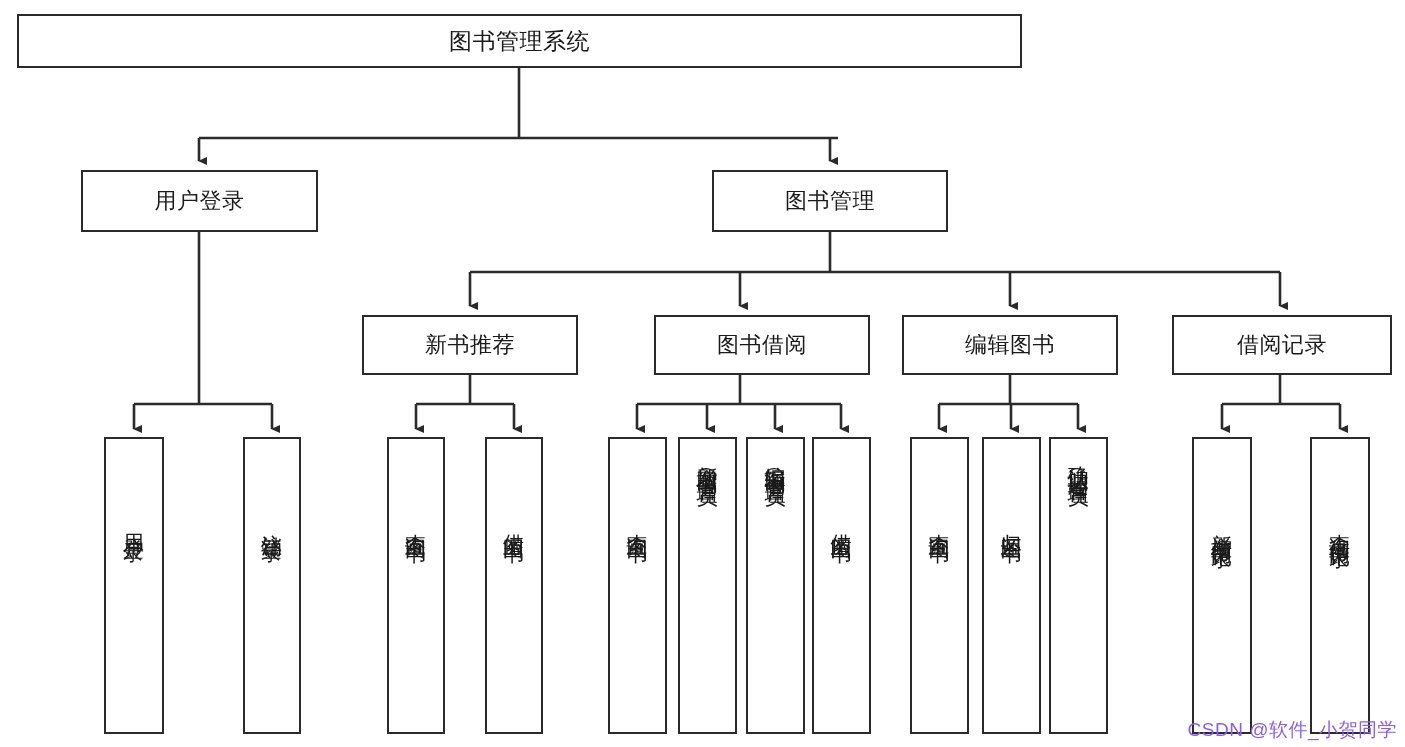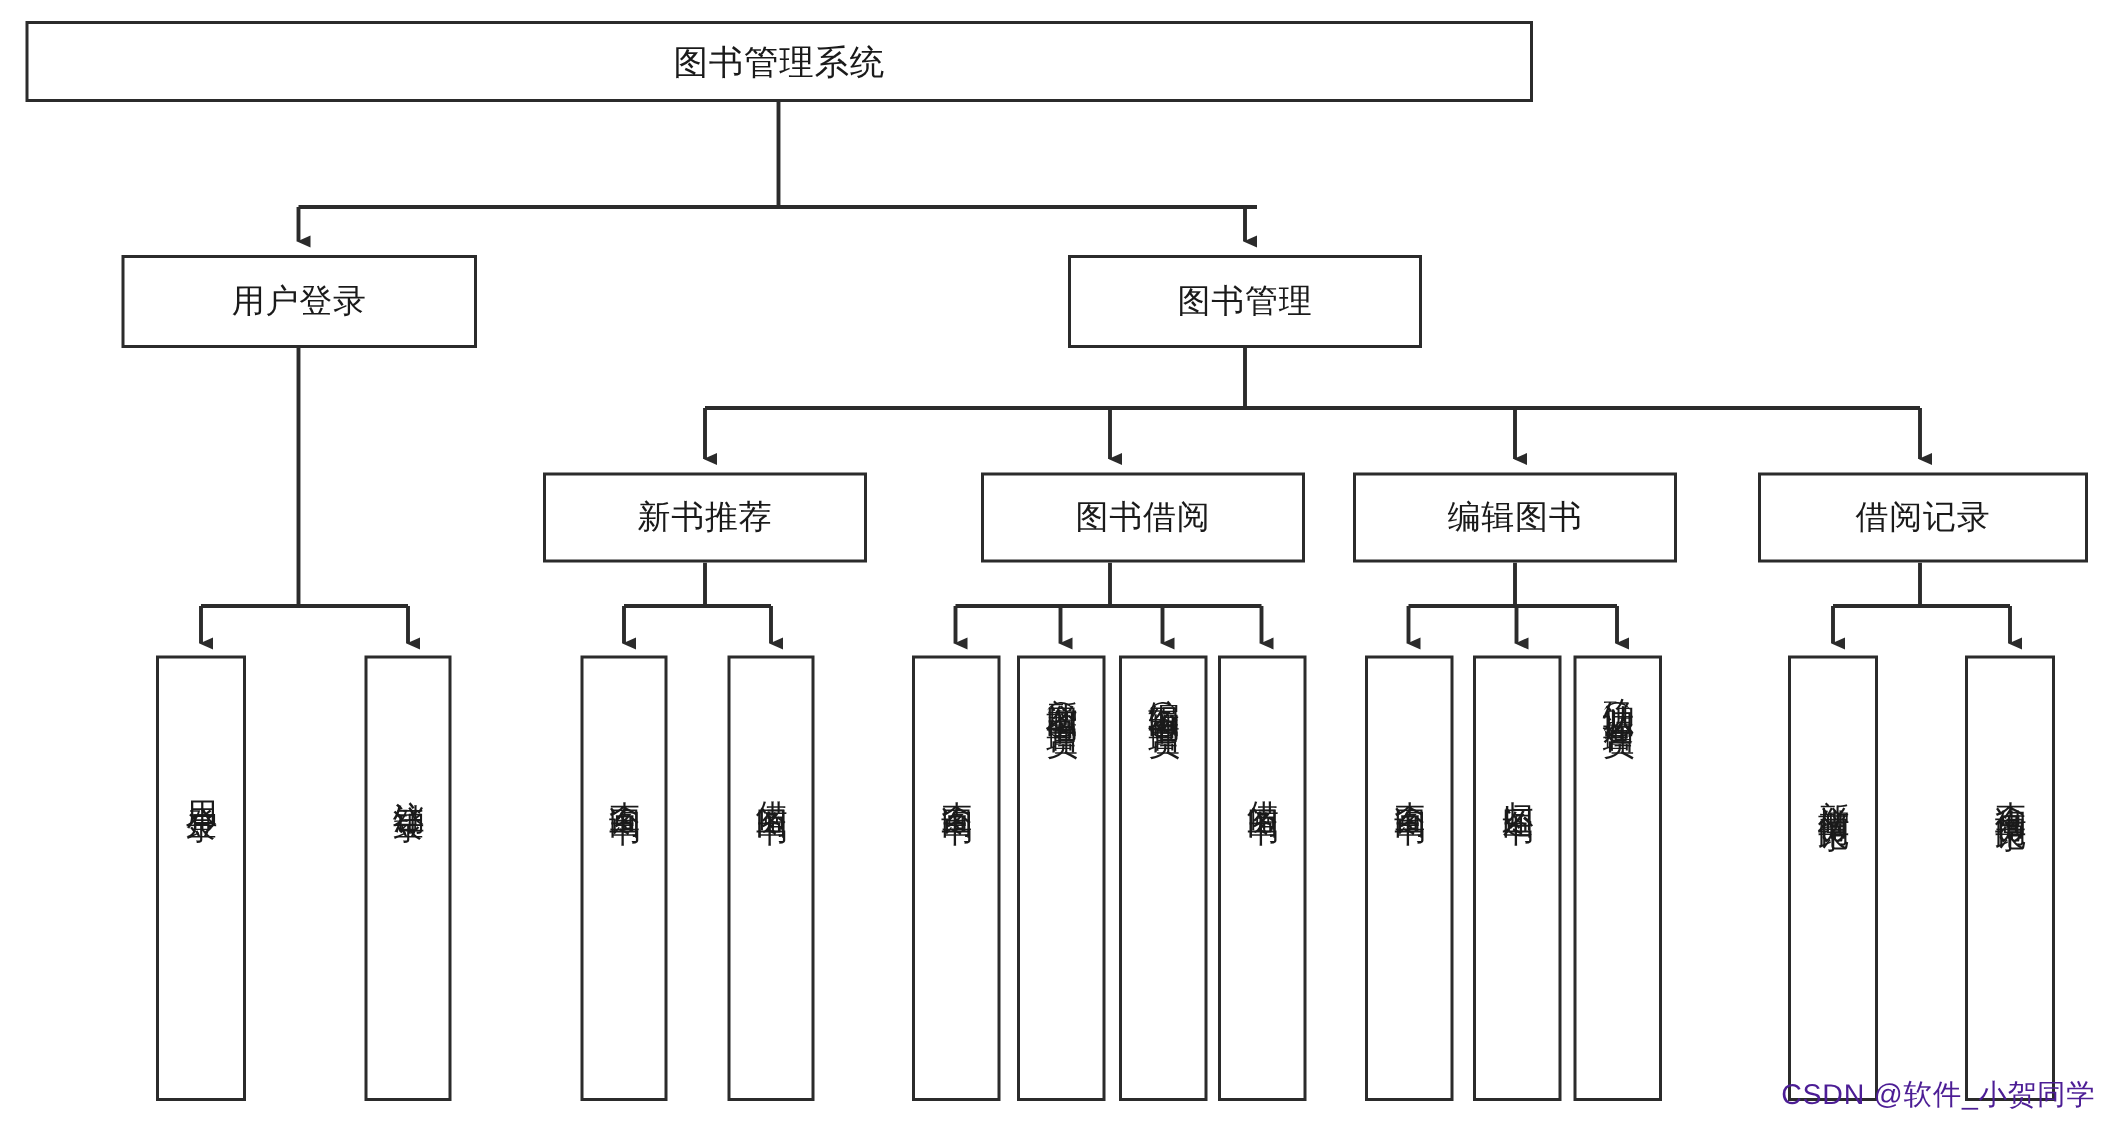--- a/index.html
+++ b/index.html
@@ -63,21 +63,21 @@
     margin-top: 74px;
   }
   .leaf-box.leaf-top .node-label {
     margin-top: 6px;
   }
   .watermark {
     position: absolute;
     right: 8px;
     bottom: 4px;
     font-size: 19px;
-    color: #4c1d95;
+    color: #8b5cf6;
     letter-spacing: 0.5px;
     white-space: nowrap;
     pointer-events: none;
   }
 </style>
 </head>
 <body>
 
 <div id="diagram-root">
 

